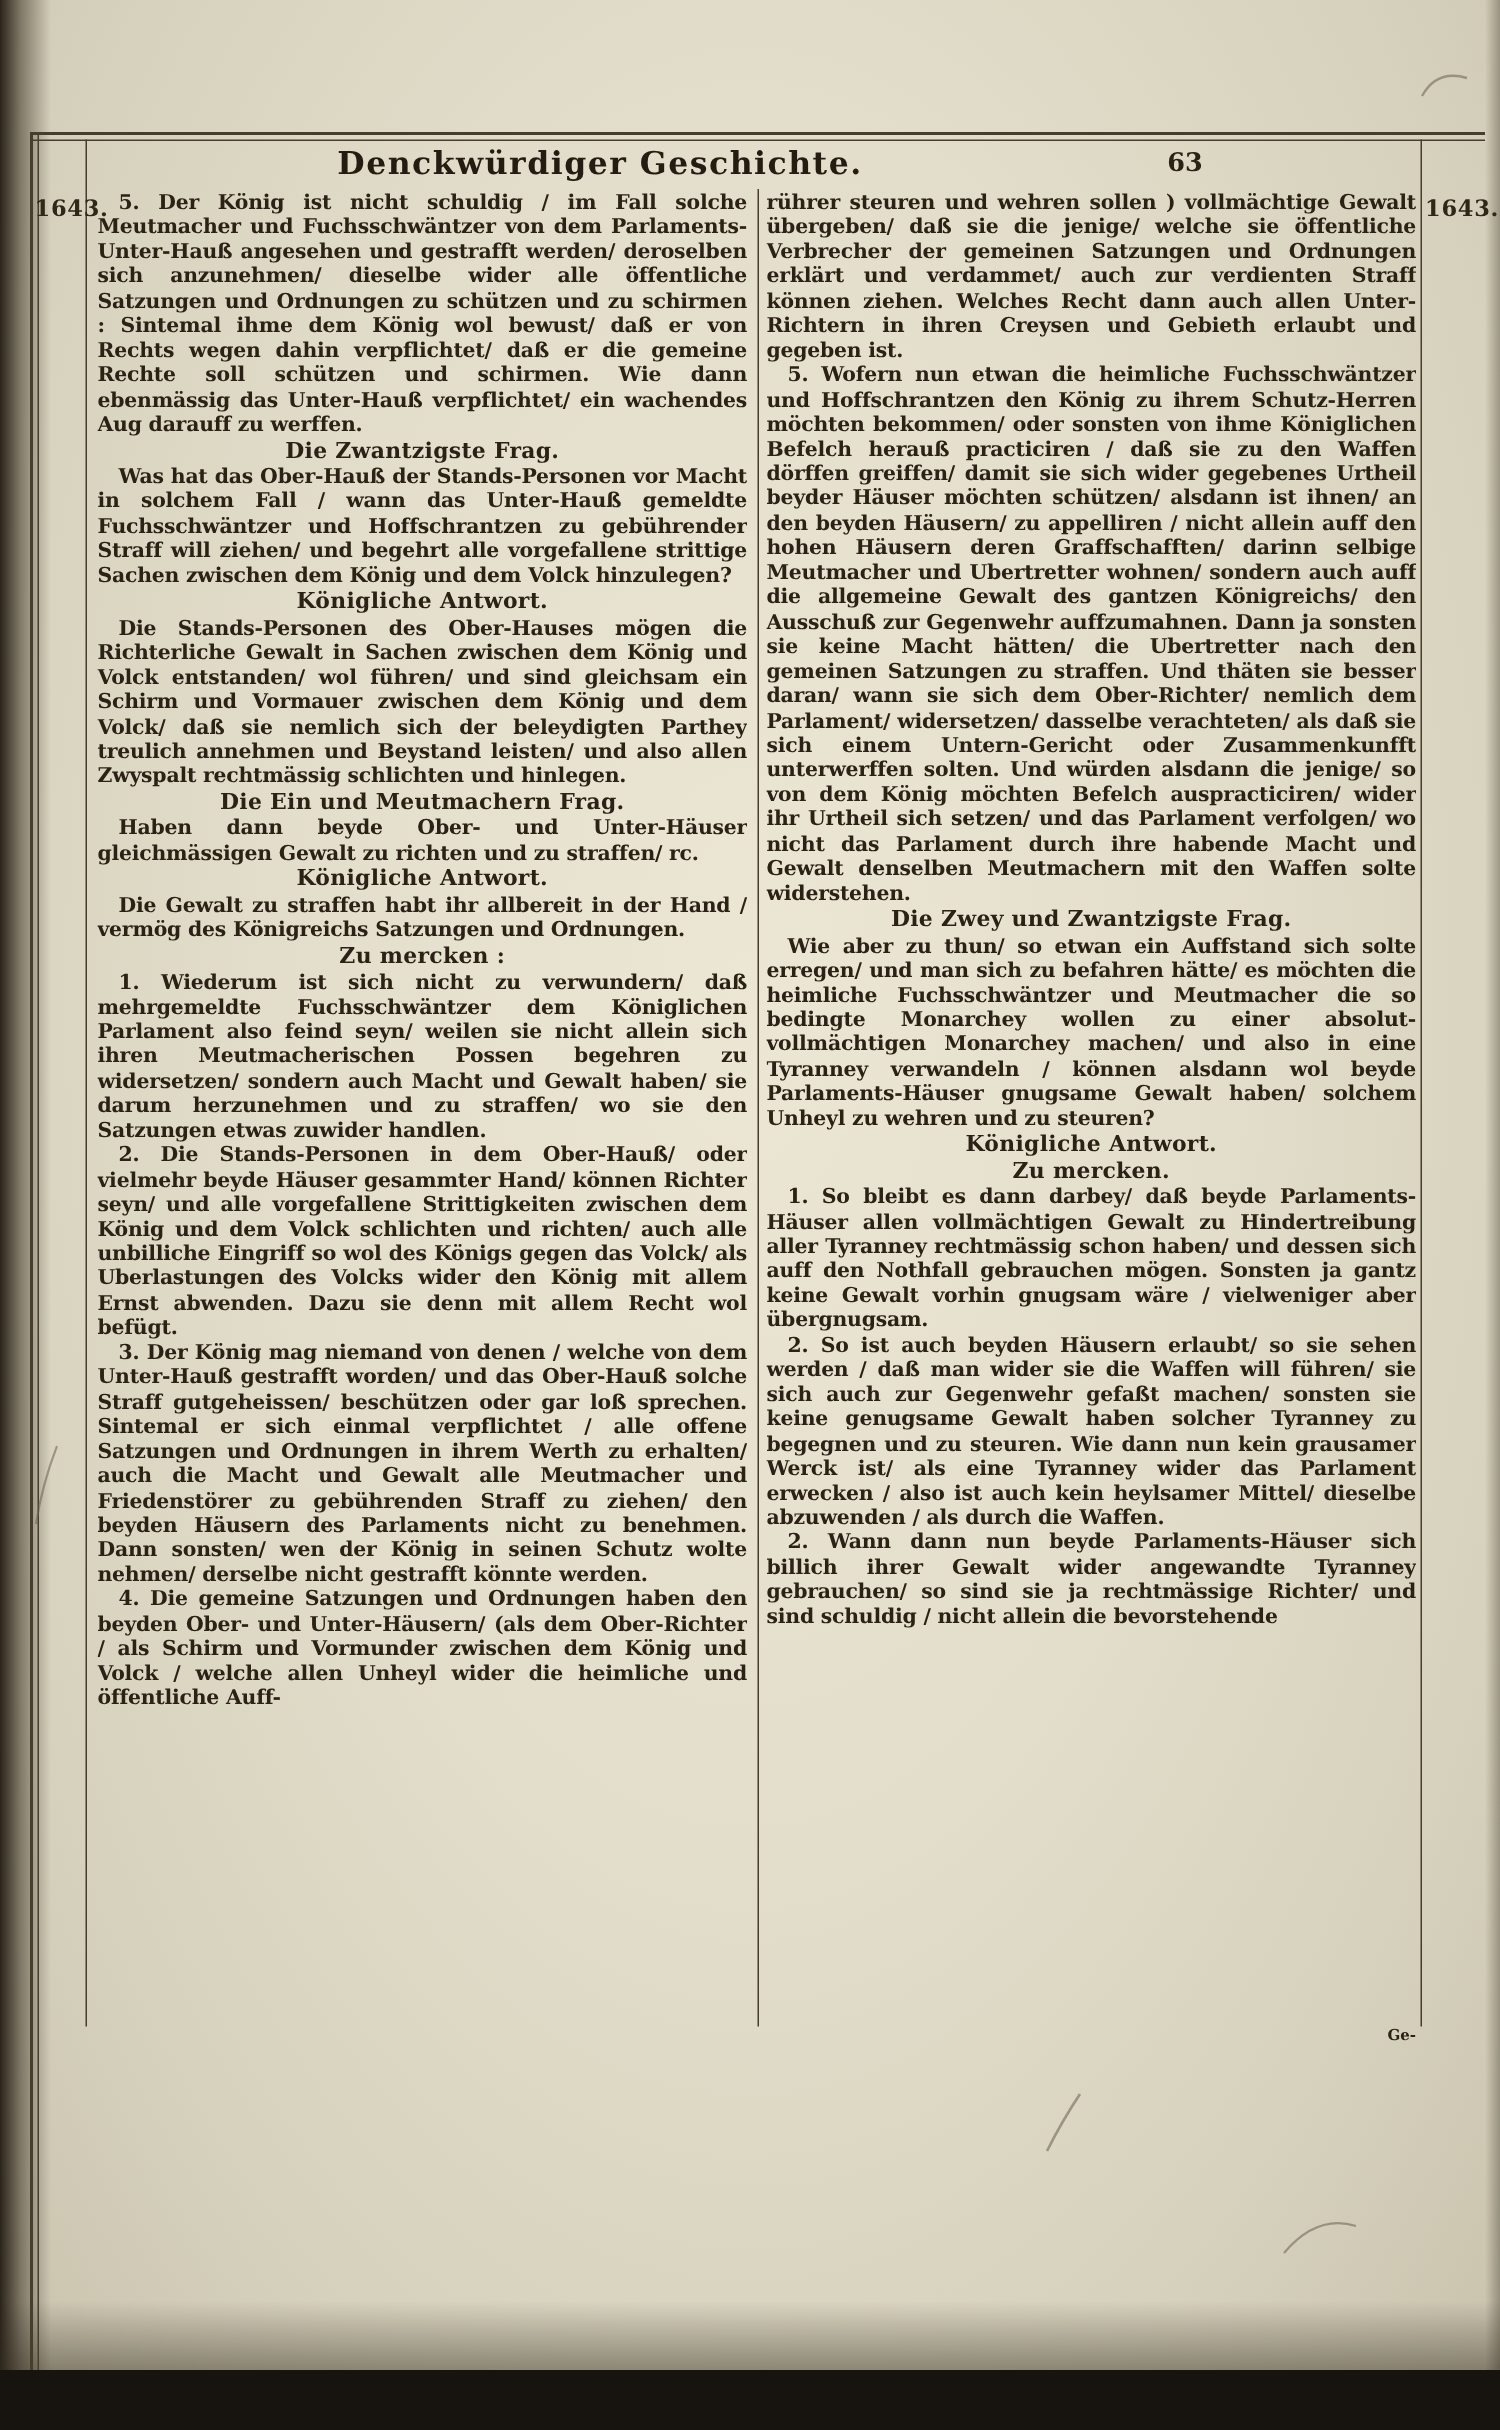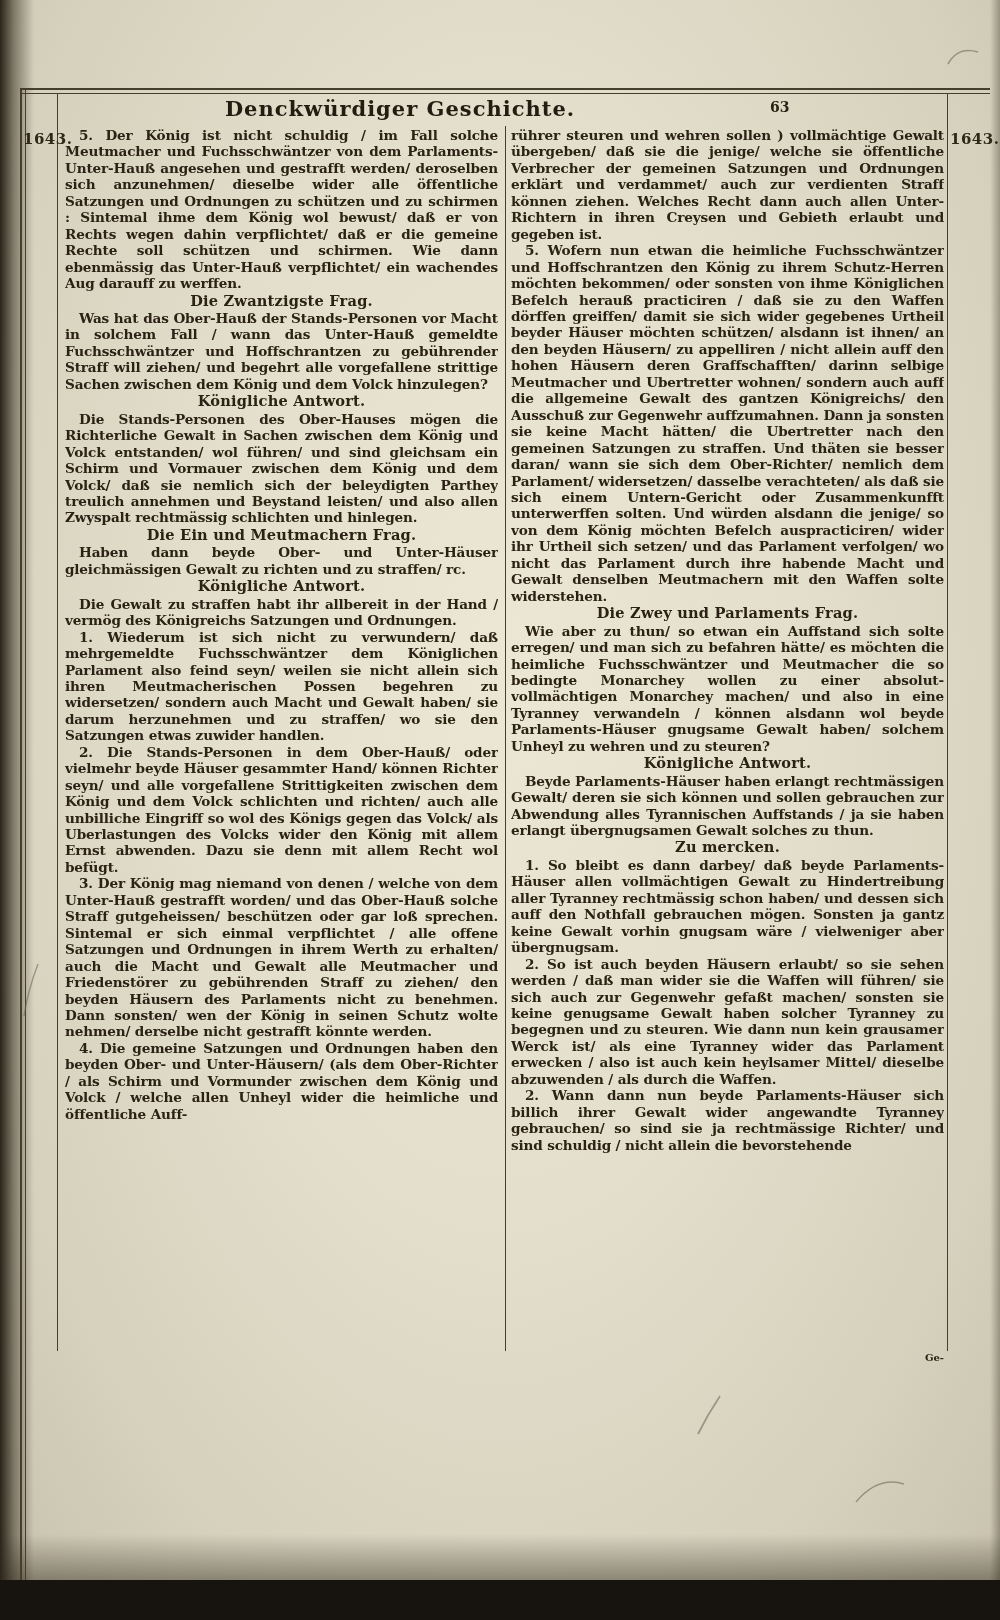--- a/index.html
+++ b/index.html
@@ -30,21 +30,21 @@
   .v-center{left:505px;top:126px;width:1px;height:1225px;}
   .v-right{left:947px;top:93px;width:1px;height:1258px;}
 
   .running-head{
     position:absolute;top:96px;left:160px;width:480px;
     text-align:center;font-size:21px;font-weight:700;letter-spacing:1px;
     color:#241c11;
   }
   .page-number{
     position:absolute;top:99px;left:770px;width:40px;
-    font-size:14px;font-weight:700;text-align:left;color:#2b2216;
+    font-size:17px;font-weight:700;text-align:center;color:#2b2216;
   }
   .margin-year{
     position:absolute;top:130px;
     font-size:15px;font-weight:700;color:#2f2718;letter-spacing:.5px;
   }
   .margin-year.left{left:23px;width:32px;text-align:left;}
   .margin-year.right{left:950px;width:46px;text-align:left;}
 
   .column{
     position:absolute;top:127px;height:1228px;width:433px;
@@ -90,32 +90,32 @@
   <div class="column left">
       <div class="para">5. Der König ist nicht schuldig / im Fall solche Meutmacher und Fuchsschwäntzer von dem Parlaments-Unter-Hauß angesehen und gestrafft werden/ deroselben sich anzunehmen/ dieselbe wider alle öffentliche Satzungen und Ordnungen zu schützen und zu schirmen : Sintemal ihme dem König wol bewust/ daß er von Rechts wegen dahin verpflichtet/ daß er die gemeine Rechte soll schützen und schirmen. Wie dann ebenmässig das Unter-Hauß verpflichtet/ ein wachendes Aug darauff zu werffen.</div>
       <div class="head">Die Zwantzigste Frag.</div>
       <div class="para">Was hat das Ober-Hauß der Stands-Personen vor Macht in solchem Fall / wann das Unter-Hauß gemeldte Fuchsschwäntzer und Hoffschrantzen zu gebührender Straff will ziehen/ und begehrt alle vorgefallene strittige Sachen zwischen dem König und dem Volck hinzulegen?</div>
       <div class="head">Königliche Antwort.</div>
       <div class="para">Die Stands-Personen des Ober-Hauses mögen die Richterliche Gewalt in Sachen zwischen dem König und Volck entstanden/ wol führen/ und sind gleichsam ein Schirm und Vormauer zwischen dem König und dem Volck/ daß sie nemlich sich der beleydigten Parthey treulich annehmen und Beystand leisten/ und also allen Zwyspalt rechtmässig schlichten und hinlegen.</div>
       <div class="head">Die Ein und Meutmachern Frag.</div>
       <div class="para">Haben dann beyde Ober- und Unter-Häuser gleichmässigen Gewalt zu richten und zu straffen/ rc.</div>
       <div class="head">Königliche Antwort.</div>
       <div class="para">Die Gewalt zu straffen habt ihr allbereit in der Hand / vermög des Königreichs Satzungen und Ordnungen.</div>
+      <div class="head">Zu mercken :</div>
       <div class="para">1. Wiederum ist sich nicht zu verwundern/ daß mehrgemeldte Fuchsschwäntzer dem Königlichen Parlament also feind seyn/ weilen sie nicht allein sich ihren Meutmacherischen Possen begehren zu widersetzen/ sondern auch Macht und Gewalt haben/ sie darum herzunehmen und zu straffen/ wo sie den Satzungen etwas zuwider handlen.</div>
       <div class="para">2. Die Stands-Personen in dem Ober-Hauß/ oder vielmehr beyde Häuser gesammter Hand/ können Richter seyn/ und alle vorgefallene Strittigkeiten zwischen dem König und dem Volck schlichten und richten/ auch alle unbilliche Eingriff so wol des Königs gegen das Volck/ als Uberlastungen des Volcks wider den König mit allem Ernst abwenden. Dazu sie denn mit allem Recht wol befügt.</div>
       <div class="para">3. Der König mag niemand von denen / welche von dem Unter-Hauß gestrafft worden/ und das Ober-Hauß solche Straff gutgeheissen/ beschützen oder gar loß sprechen. Sintemal er sich einmal verpflichtet / alle offene Satzungen und Ordnungen in ihrem Werth zu erhalten/ auch die Macht und Gewalt alle Meutmacher und Friedenstörer zu gebührenden Straff zu ziehen/ den beyden Häusern des Parlaments nicht zu benehmen. Dann sonsten/ wen der König in seinen Schutz wolte nehmen/ derselbe nicht gestrafft könnte werden.</div>
       <div class="para">4. Die gemeine Satzungen und Ordnungen haben den beyden Ober- und Unter-Häusern/ (als dem Ober-Richter / als Schirm und Vormunder zwischen dem König und Volck / welche allen Unheyl wider die heimliche und öffentliche Auff-</div>
     </div>
   <div class="column right">
       <div class="para cont">rührer steuren und wehren sollen ) vollmächtige Gewalt übergeben/ daß sie die jenige/ welche sie öffentliche Verbrecher der gemeinen Satzungen und Ordnungen erklärt und verdammet/ auch zur verdienten Straff können ziehen. Welches Recht dann auch allen Unter-Richtern in ihren Creysen und Gebieth erlaubt und gegeben ist.</div>
       <div class="para">5. Wofern nun etwan die heimliche Fuchsschwäntzer und Hoffschrantzen den König zu ihrem Schutz-Herren möchten bekommen/ oder sonsten von ihme Königlichen Befelch herauß practiciren / daß sie zu den Waffen dörffen greiffen/ damit sie sich wider gegebenes Urtheil beyder Häuser möchten schützen/ alsdann ist ihnen/ an den beyden Häusern/ zu appelliren / nicht allein auff den hohen Häusern deren Graffschafften/ darinn selbige Meutmacher und Ubertretter wohnen/ sondern auch auff die allgemeine Gewalt des gantzen Königreichs/ den Ausschuß zur Gegenwehr auffzumahnen. Dann ja sonsten sie keine Macht hätten/ die Ubertretter nach den gemeinen Satzungen zu straffen. Und thäten sie besser daran/ wann sie sich dem Ober-Richter/ nemlich dem Parlament/ widersetzen/ dasselbe verachteten/ als daß sie sich einem Untern-Gericht oder Zusammenkunfft unterwerffen solten. Und würden alsdann die jenige/ so von dem König möchten Befelch auspracticiren/ wider ihr Urtheil sich setzen/ und das Parlament verfolgen/ wo nicht das Parlament durch ihre habende Macht und Gewalt denselben Meutmachern mit den Waffen solte widerstehen.</div>
-      <div class="head">Die Zwey und Parlaments Frag.</div>
+      <div class="head">Die Zwey und Zwantzigste Frag.</div>
       <div class="para">Wie aber zu thun/ so etwan ein Auffstand sich solte erregen/ und man sich zu befahren hätte/ es möchten die heimliche Fuchsschwäntzer und Meutmacher die so bedingte Monarchey wollen zu einer absolut-vollmächtigen Monarchey machen/ und also in eine Tyranney verwandeln / können alsdann wol beyde Parlaments-Häuser gnugsame Gewalt haben/ solchem Unheyl zu wehren und zu steuren?</div>
       <div class="head">Königliche Antwort.</div>
-      <div class="para">Beyde Parlaments-Häuser haben erlangt rechtmässigen Gewalt/ deren sie sich können und sollen gebrauchen zur Abwendung alles Tyrannischen Auffstands / ja sie haben erlangt übergnugsamen Gewalt solches zu thun.</div>
       <div class="head">Zu mercken.</div>
       <div class="para">1. So bleibt es dann darbey/ daß beyde Parlaments-Häuser allen vollmächtigen Gewalt zu Hindertreibung aller Tyranney rechtmässig schon haben/ und dessen sich auff den Nothfall gebrauchen mögen. Sonsten ja gantz keine Gewalt vorhin gnugsam wäre / vielweniger aber übergnugsam.</div>
       <div class="para">2. So ist auch beyden Häusern erlaubt/ so sie sehen werden / daß man wider sie die Waffen will führen/ sie sich auch zur Gegenwehr gefaßt machen/ sonsten sie keine genugsame Gewalt haben solcher Tyranney zu begegnen und zu steuren. Wie dann nun kein grausamer Werck ist/ als eine Tyranney wider das Parlament erwecken / also ist auch kein heylsamer Mittel/ dieselbe abzuwenden / als durch die Waffen.</div>
       <div class="para">2. Wann dann nun beyde Parlaments-Häuser sich billich ihrer Gewalt wider angewandte Tyranney gebrauchen/ so sind sie ja rechtmässige Richter/ und sind schuldig / nicht allein die bevorstehende</div>
     </div>
 
   <div class="catchword">Ge-</div>
 
   <svg class="pen-mark" style="left:944px;top:42px;" width="40" height="30" viewBox="0 0 40 30">
     <path d="M4 22 Q 14 4 34 10" stroke="#6a6152" stroke-width="1.6" fill="none"></path>

